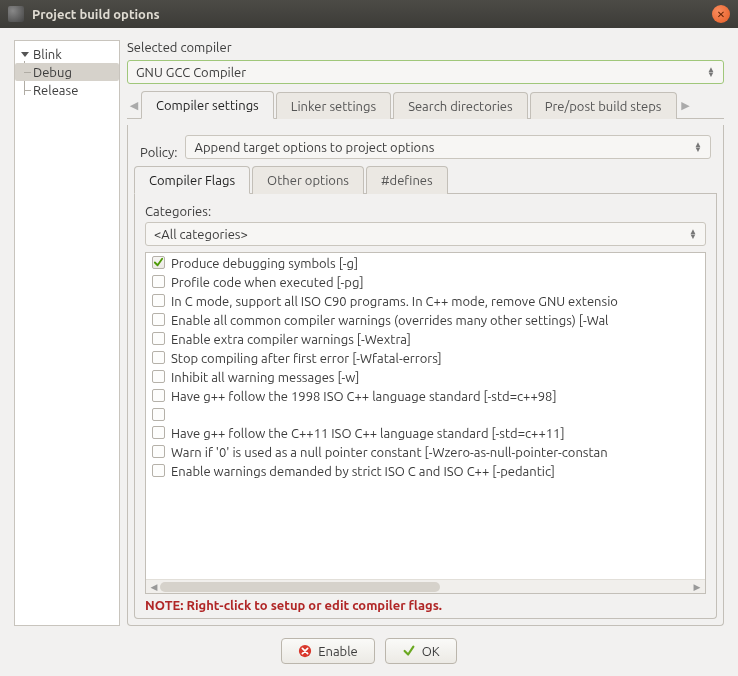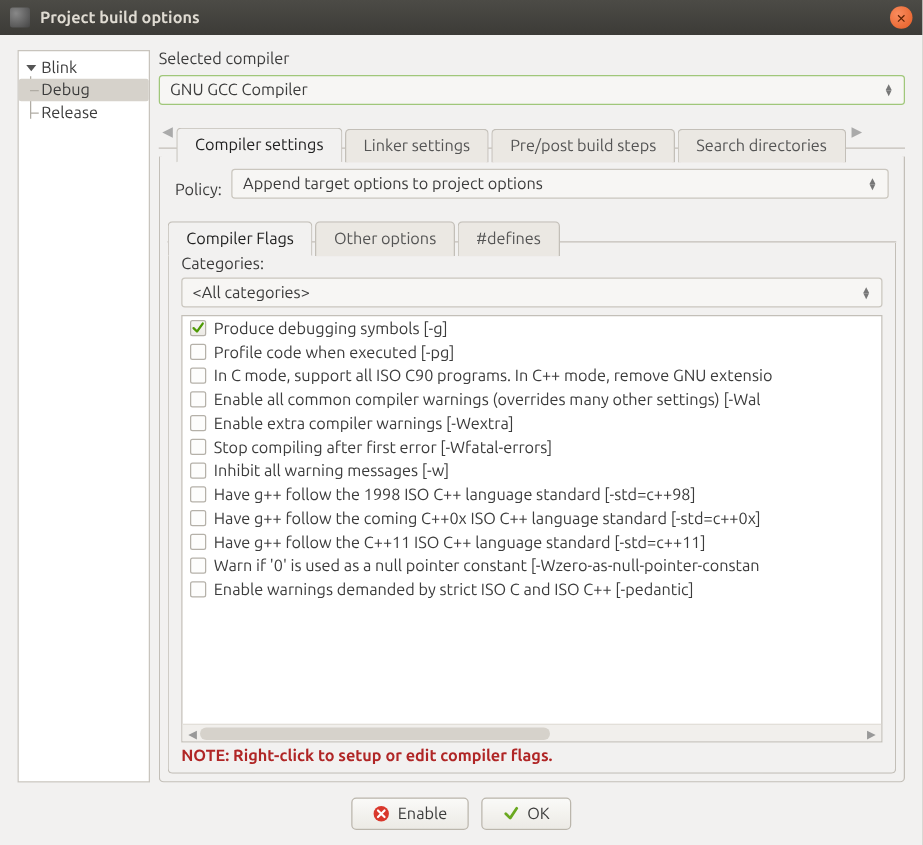--- a/index.html
+++ b/index.html
@@ -120,21 +120,21 @@
 .tab {
   padding: 6px 14px;
   border: 1px solid #c3bfb8;
   border-bottom: none;
   background: #ebe8e3;
   border-radius: 4px 4px 0 0;
   margin-right: 2px;
   font-size: 13px;
   color: #555;
   position: relative;
-  top: 12px;
+  top: 1px;
 }
 .tab.active {
   background: #f2f1f0;
   color: #222;
   border-bottom: 1px solid #f2f1f0;
 }
 .policy-row {
   display: flex; align-items: flex-end; gap: 8px;
   padding: 8px 12px 6px 12px;
 }
@@ -264,22 +264,22 @@
         <span class="spinner-arrows">
             <span>▲</span>
             <span>▼</span>
           </span>
       </div>
 
       <div class="tabbar">
         <div class="tabscroll">◀</div>
         <div class="tab active"><span>Compiler settings</span></div>
         <div class="tab"><span>Linker settings</span></div>
+        <div class="tab"><span>Search directories</span></div>
         <div class="tab"><span>Pre/post build steps</span></div>
-        <div class="tab"><span>Search directories</span></div>
         <div class="tabscroll">▶</div>
       </div>
 
       <div class="content-box">
         <div class="policy-row">
           <span class="label">Policy:</span>
           <div class="combo">
             <span>Append target options to project options</span>
             <span class="spinner-arrows">
                 <span>▲</span>
@@ -337,21 +337,20 @@
                 <div class="flagrow">
                   <span class="cb"></span>
                   <span>Inhibit all warning messages  [-w]</span>
                 </div>
                 <div class="flagrow">
                   <span class="cb"></span>
                   <span>Have g++ follow the 1998 ISO C++ language standard  [-std=c++98]</span>
                 </div>
                 <div class="flagrow">
                   <span class="cb"></span>
-                  <span>Have g++ follow the coming C++0x ISO C++ language standard  [-std=c++0x]</span>
                 </div>
                 <div class="flagrow">
                   <span class="cb"></span>
                   <span>Have g++ follow the C++11 ISO C++ language standard  [-std=c++11]</span>
                 </div>
                 <div class="flagrow">
                   <span class="cb"></span>
                   <span>Warn if '0' is used as a null pointer constant  [-Wzero-as-null-pointer-constan</span>
                 </div>
                 <div class="flagrow">

